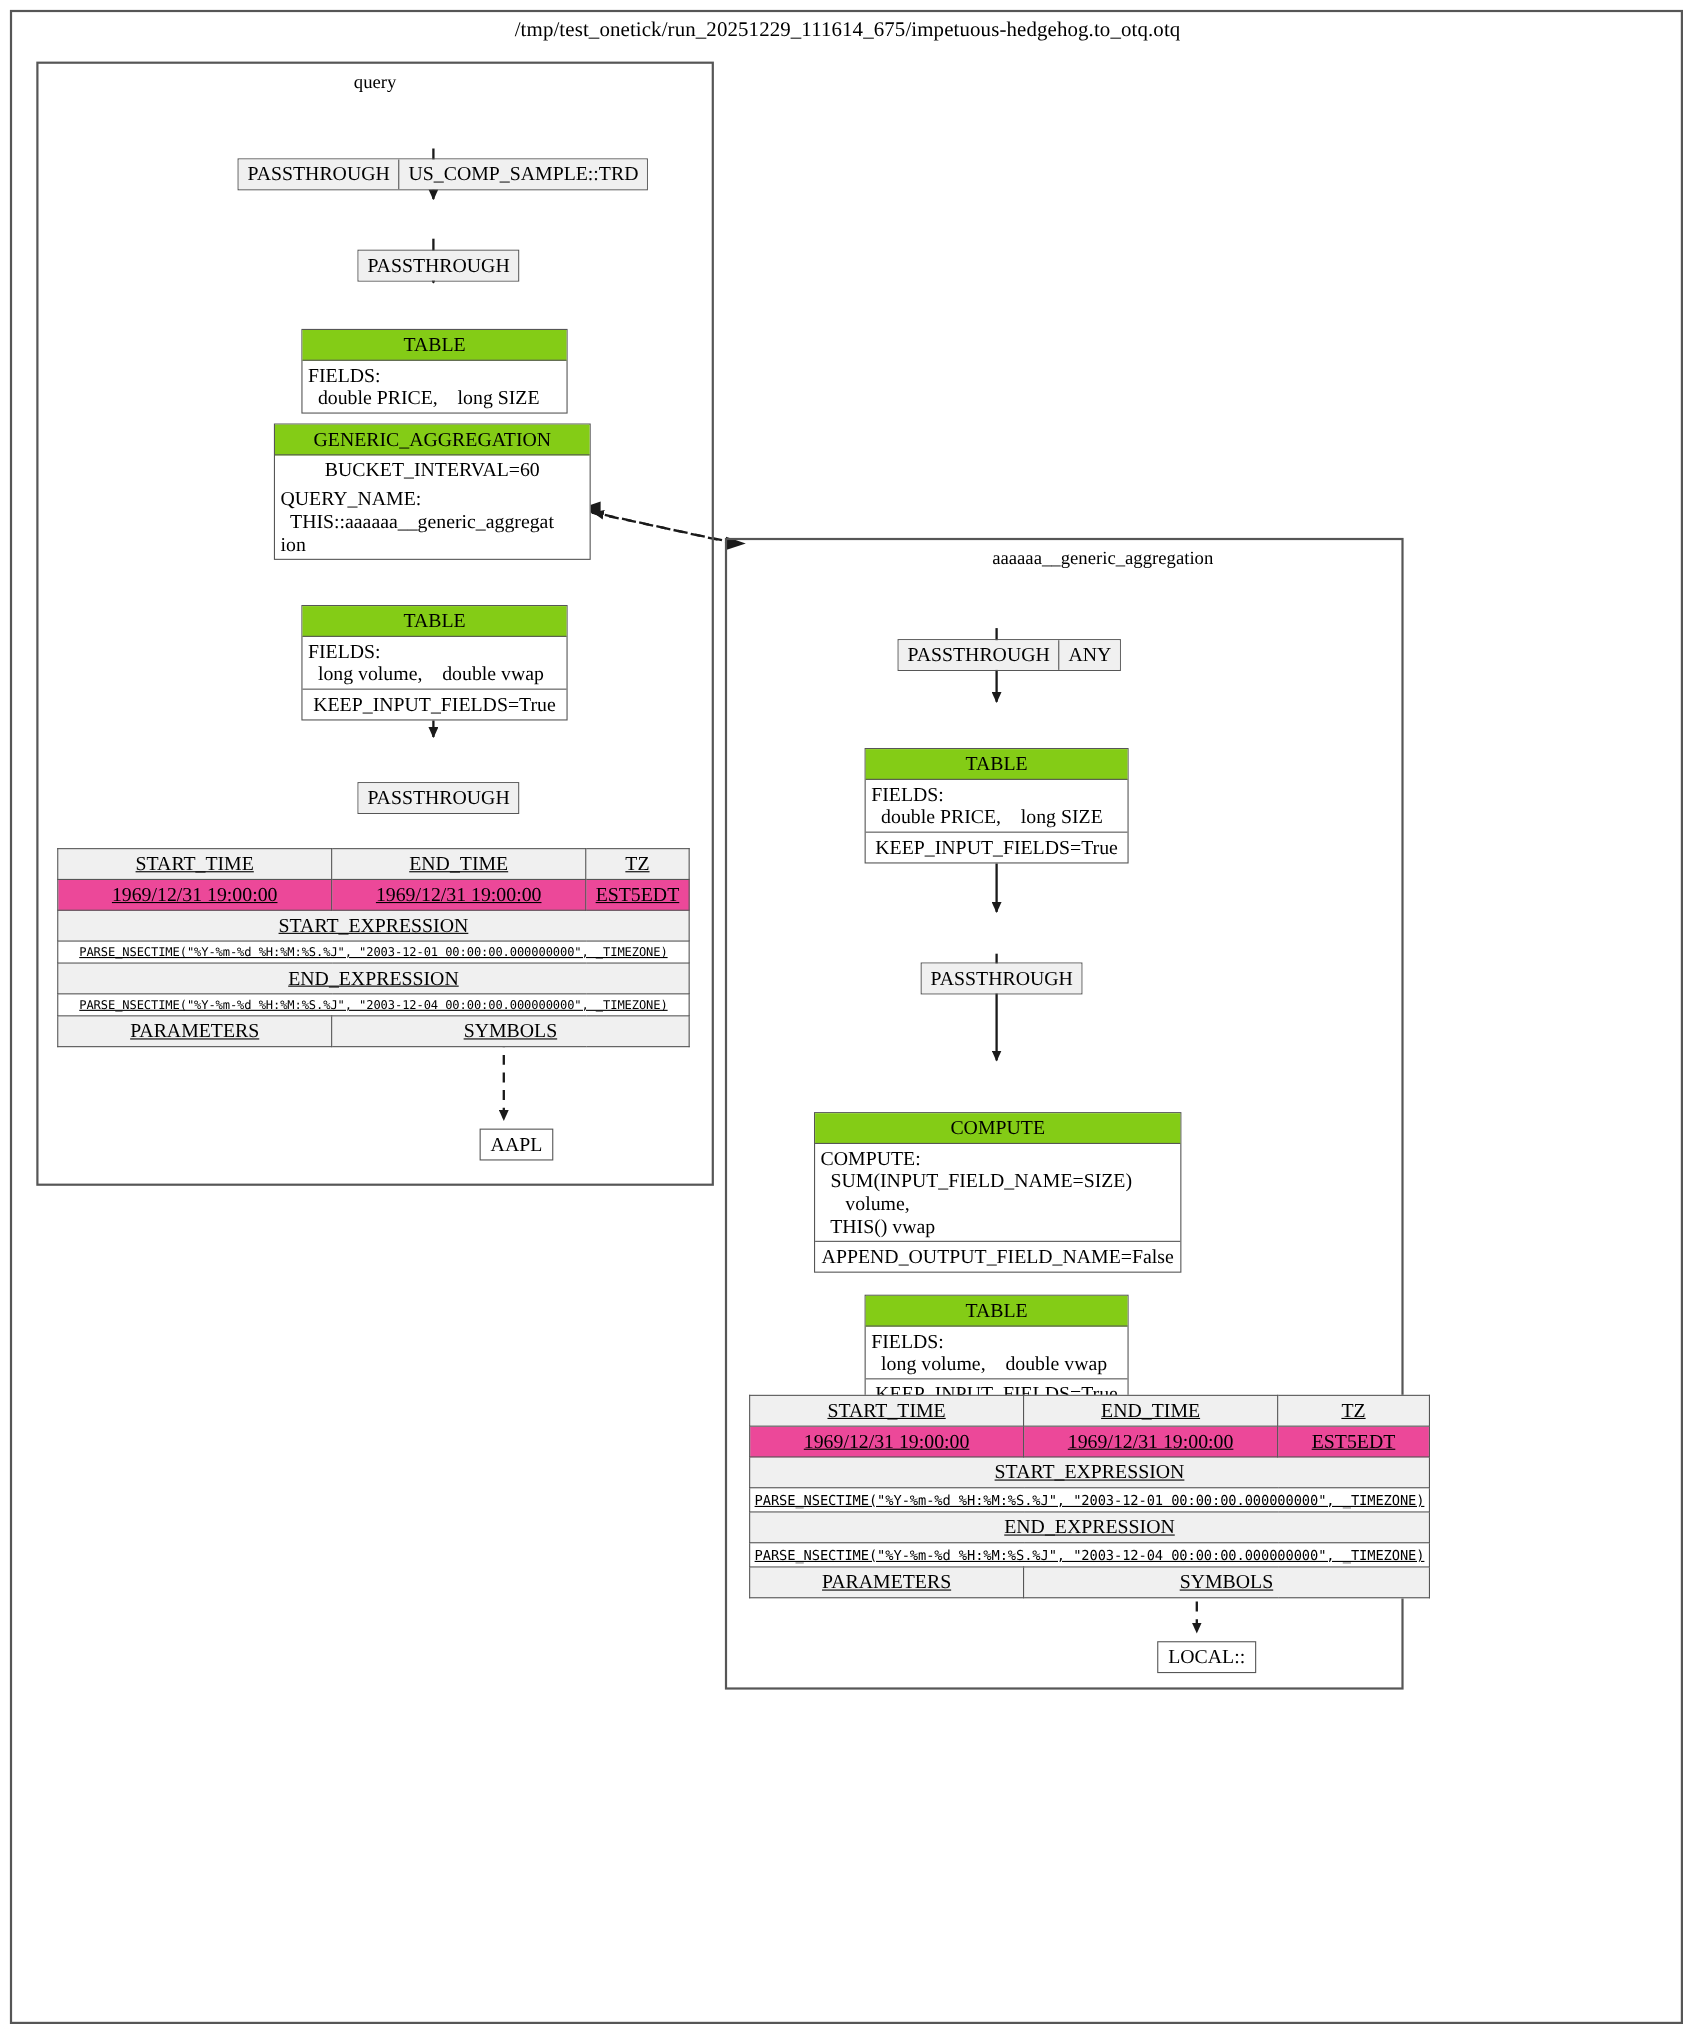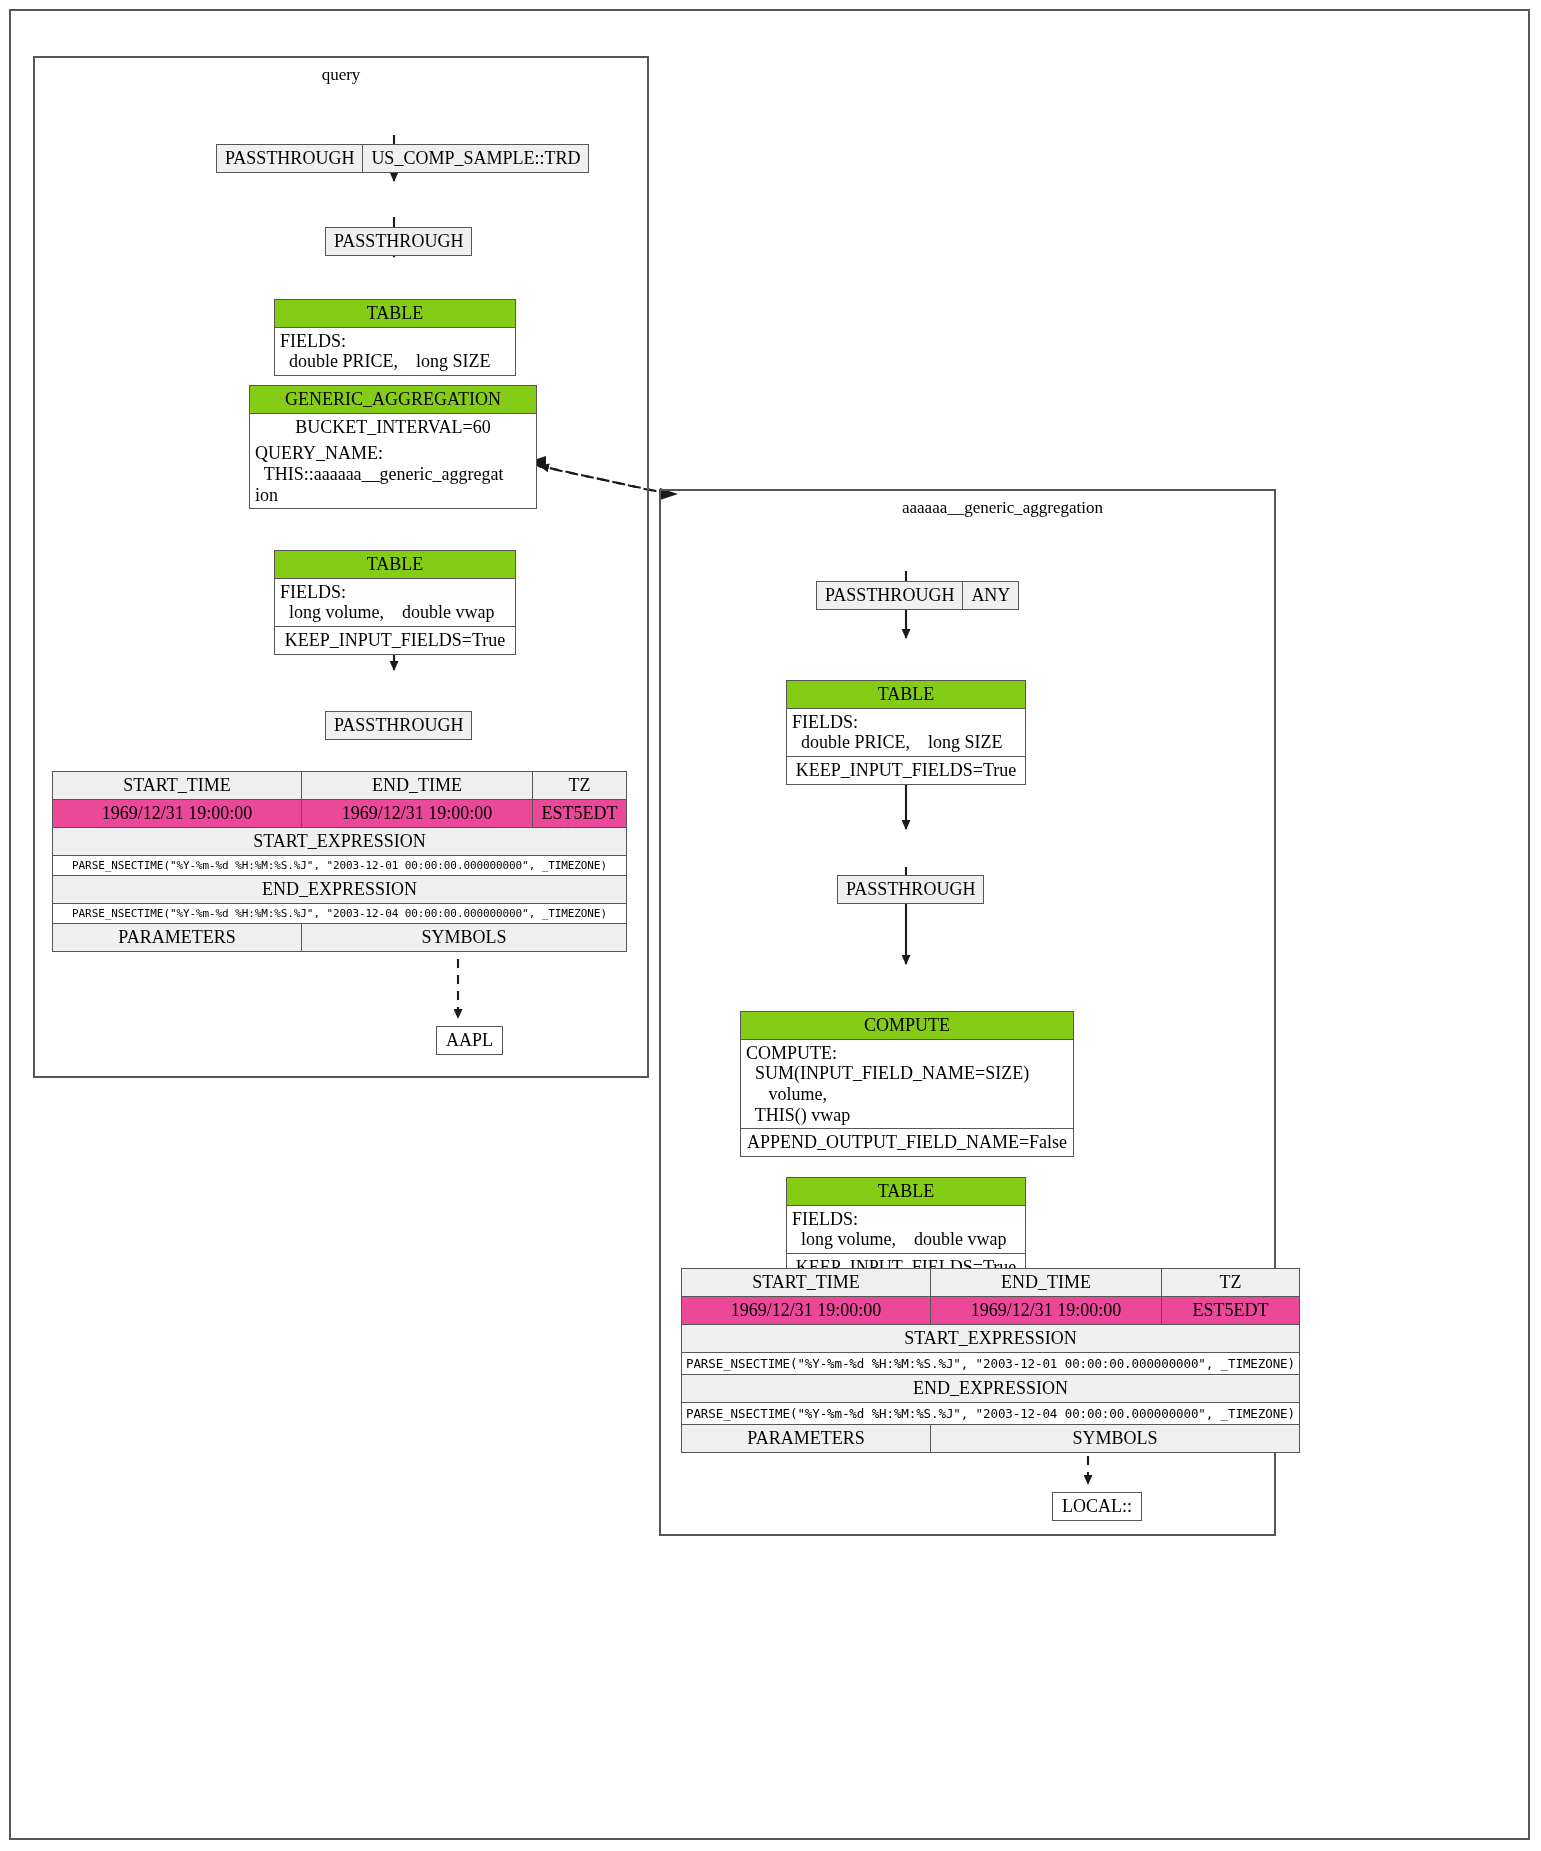--- a/index.html
+++ b/index.html
@@ -112,20 +112,21 @@
     position: absolute;
     border-collapse: collapse;
     font-size: 18px;
     background: #ffffff;
   }
   .ptable td {
     border: 1.5px solid #565656;
     padding: 3px 4px;
     text-align: center;
     white-space: nowrap;
+    text-decoration: underline;
   }
   .ptable td.hd {
     background: #f0f0f0;
   }
   .ptable td.val {
     background: #ec4899;
   }
   .ptable td.expr {
     font-family: "DejaVu Sans Mono", "Liberation Mono", monospace;
     font-size: 11px;
@@ -145,20 +146,21 @@
     height: 1851px;
     pointer-events: none;
   }
 </style>
 </head>
 <body>
 
 <div id="page">
 
   <div class="outer-frame"></div>
+  <div class="doc-title">/tmp/test_onetick/run_20251229_111614_675/impetuous-hedgehog.to_otq.otq</div>
 
   <svg id="edges" viewBox="0 0 1541 1851">
     <defs>
       <marker id="ah" markerWidth="10" markerHeight="9" refX="9" refY="4.5" orient="auto" markerUnits="userSpaceOnUse">
         <path d="M0,0 L10,4.5 L0,9 z" fill="#1a1a1a"></path>
       </marker>
       <marker id="ah2" markerWidth="10" markerHeight="9" refX="9" refY="4.5" orient="auto" markerUnits="userSpaceOnUse">
         <path d="M0,0 L10,4.5 L0,9 z" fill="#1a1a1a"></path>
       </marker>
     </defs>

